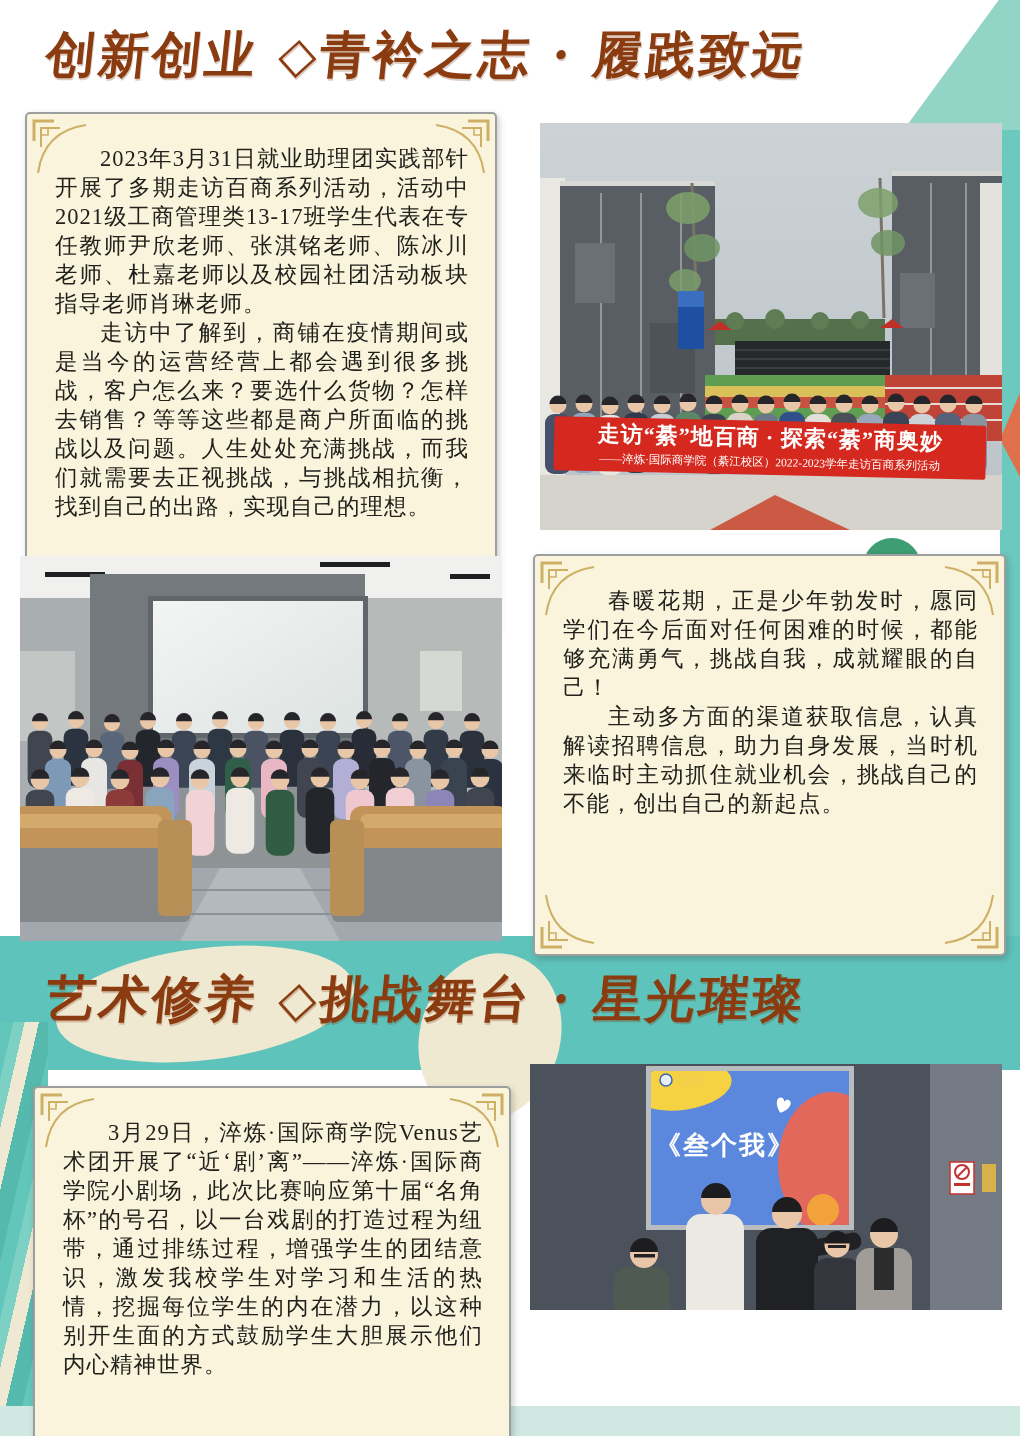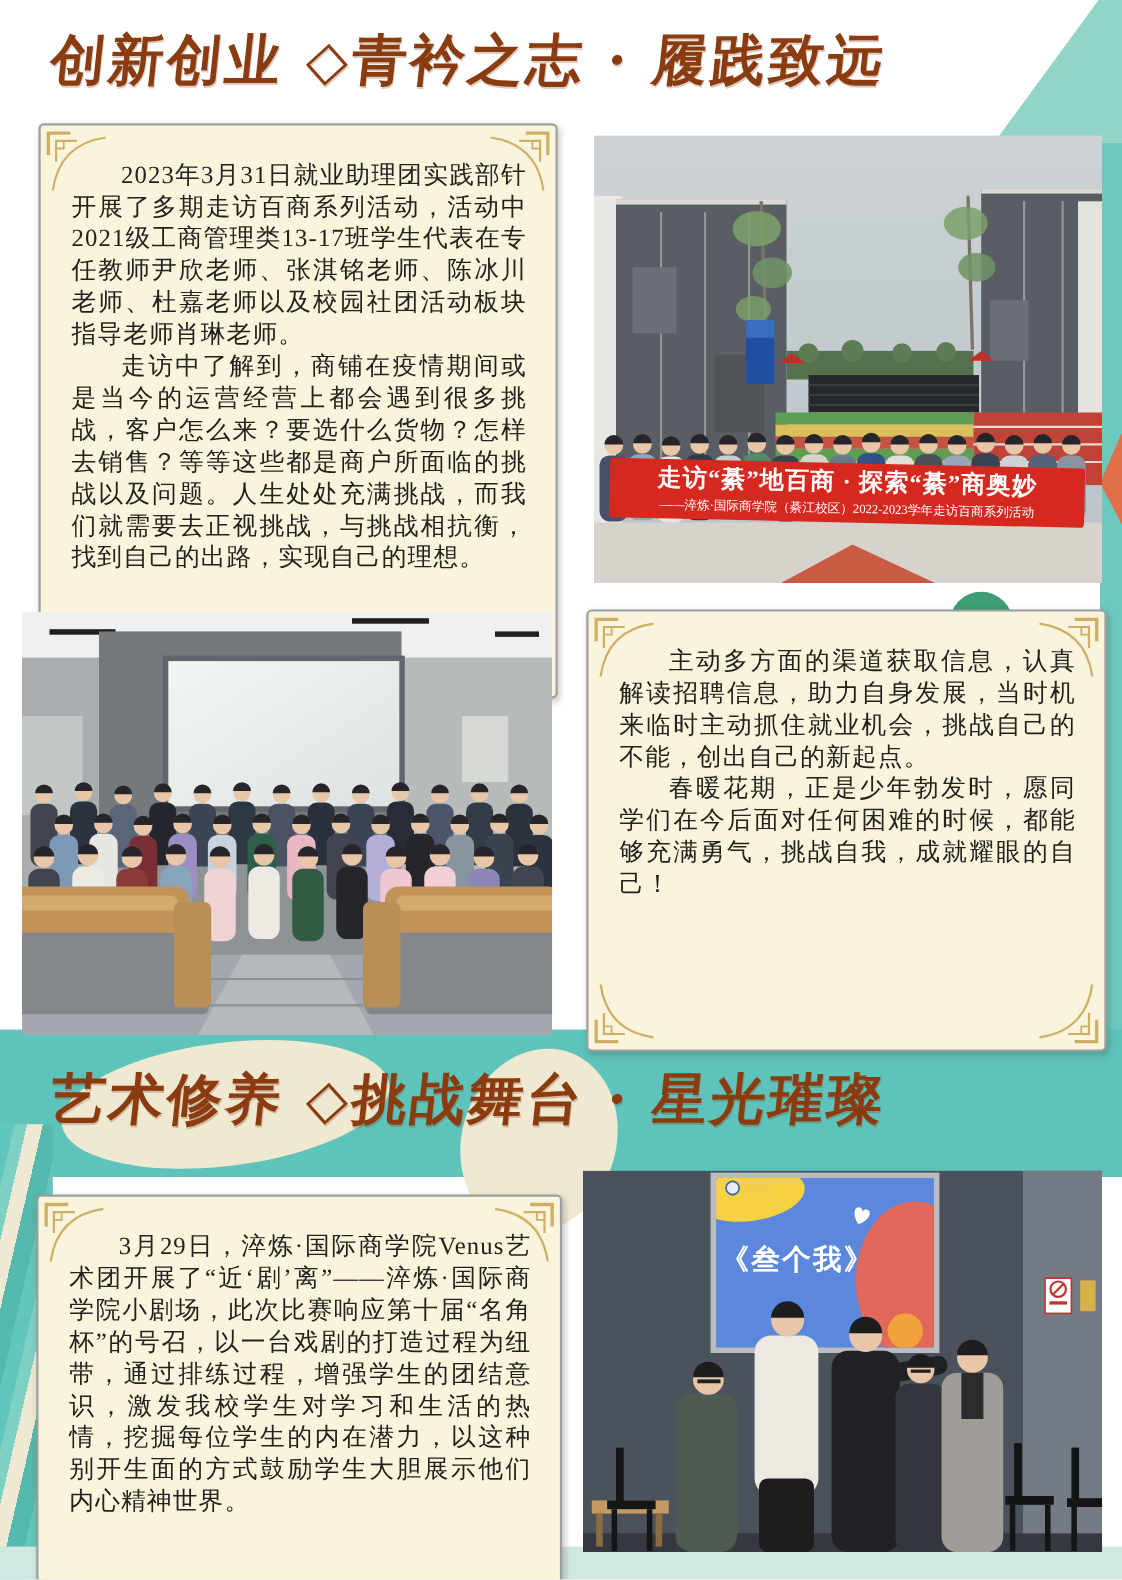--- a/index.html
+++ b/index.html
@@ -24,34 +24,34 @@
   .headline{position:absolute;z-index:2;color:#8a3c10;font-weight:bold;font-size:50px;
         letter-spacing:3px;white-space:nowrap;font-family:"DejaVu Serif","Liberation Serif",serif;
         transform:skewX(-6deg);text-shadow:1px 2px 0 rgba(120,50,10,.25);}
   .headline1{left:46px;top:22px;}
   .headline2{left:46px;top:966px;}
   
   .textbox{position:absolute;z-index:2;background:#faf4dd;border:2px solid #9ba09e;border-radius:5px;
         box-shadow:2px 3px 6px rgba(60,60,60,.28);box-sizing:border-box;padding:30px 26px 0 28px;}
   .textbox p{margin:0;text-indent:2em;font-size:22.5px;line-height:29px;color:#22211c;
         text-align:justify;letter-spacing:1px;}
-  .box1{left:35px;top:112px;width:472px;height:523px;}
+  .box1{left:25px;top:112px;width:472px;height:523px;}
   .box2{left:533px;top:554px;width:473px;height:402px;}
   .box3{left:33px;top:1046px;width:478px;height:455px;margin-top:40px;}
   .orn{position:absolute;width:58px;height:58px;}
   .orn.tl{left:3px;top:3px;}
   .orn.tr{right:3px;top:3px;transform:rotate(90deg);}
   .orn.br{right:3px;bottom:3px;transform:rotate(180deg);}
   .orn.bl{left:3px;bottom:3px;transform:rotate(270deg);}
   
   .photo{position:absolute;z-index:2;overflow:hidden;}
   .photo svg{display:block;}
   .photo1{left:540px;top:123px;width:462px;height:407px;}
   .photo2{left:20px;top:556px;width:482px;height:385px;}
-  .photo3{left:530px;top:1064px;width:472px;height:347px;text-decoration:underline;}
+  .photo3{left:530px;top:1064px;width:472px;height:246px;text-decoration:underline;}
   svg text{font-family:"Liberation Serif","DejaVu Serif",serif;}
 </style>
 </head>
 <body>
 
 <div class="page">
 
   <div class="bg bg-mint-triangle"></div>
   <div class="bg bg-right-strip"></div>
   <div class="bg bg-orange-wedge"></div>
@@ -283,22 +283,22 @@
       </svg>
     <svg class="orn tr" viewBox="0 0 58 58">
         <use href="#orn-corner"></use>
       </svg>
     <svg class="orn br" viewBox="0 0 58 58">
         <use href="#orn-corner"></use>
       </svg>
     <svg class="orn bl" viewBox="0 0 58 58">
         <use href="#orn-corner"></use>
       </svg>
+    <p>春暖花期，正是少年勃发时，愿同学们在今后面对任何困难的时候，都能够充满勇气，挑战自我，成就耀眼的自己！</p>
     <p>主动多方面的渠道获取信息，认真解读招聘信息，助力自身发展，当时机来临时主动抓住就业机会，挑战自己的不能，创出自己的新起点。</p>
-    <p>春暖花期，正是少年勃发时，愿同学们在今后面对任何困难的时候，都能够充满勇气，挑战自我，成就耀眼的自己！</p>
   </div>
 
   <div class="headline headline2">艺术修养 ◇挑战舞台 · 星光璀璨</div>
 
   <div class="textbox box3">
     <svg class="orn tl" viewBox="0 0 58 58">
         <use href="#orn-corner"></use>
       </svg>
     <svg class="orn tr" viewBox="0 0 58 58">
         <use href="#orn-corner"></use>

